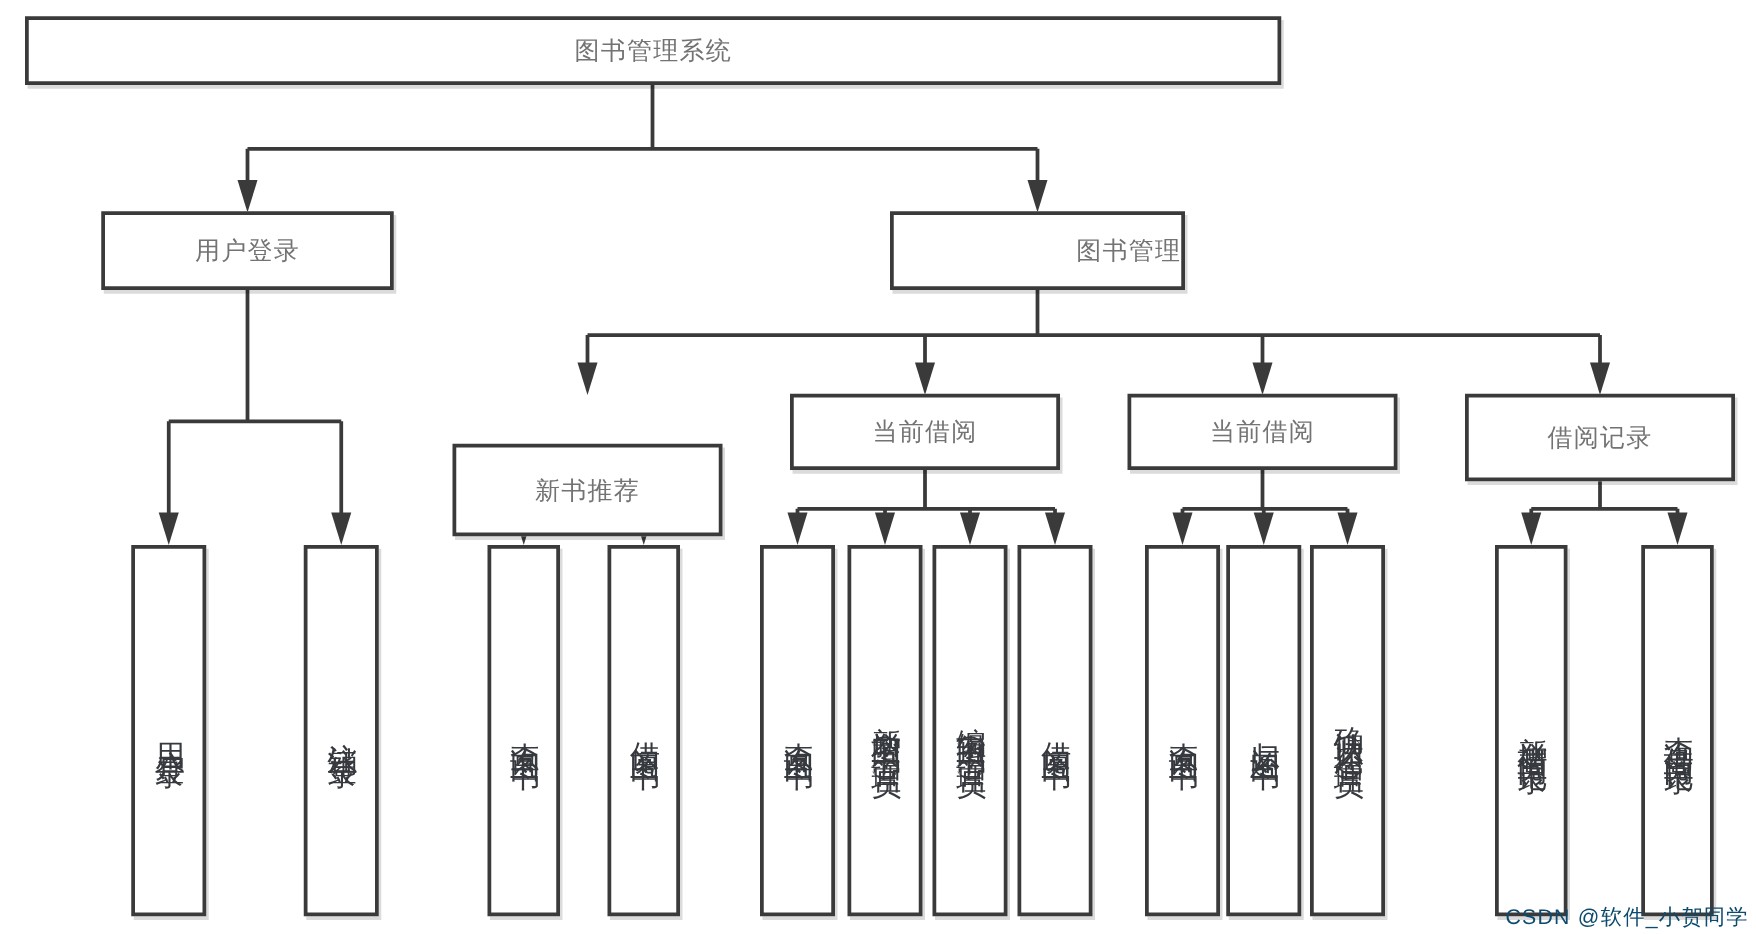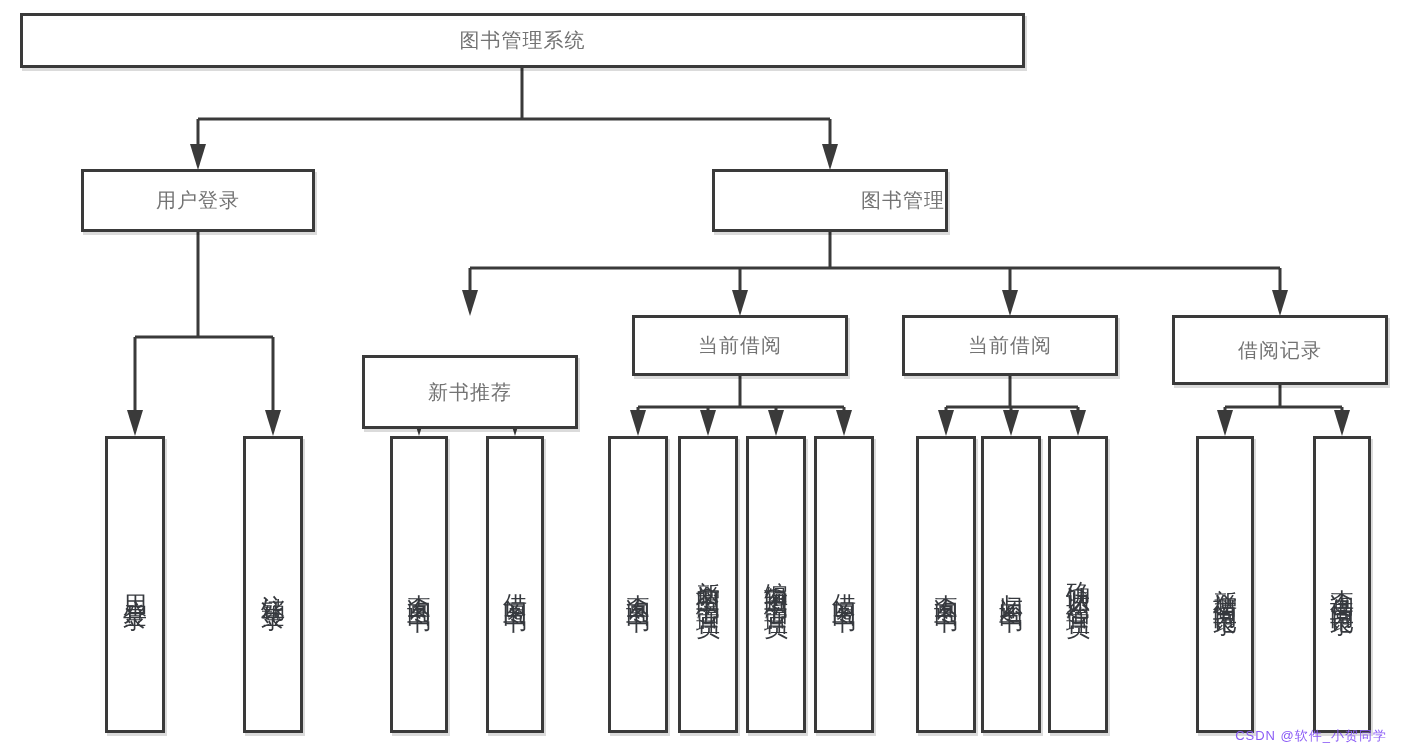--- a/index.html
+++ b/index.html
@@ -64,24 +64,24 @@
   #b-bbAdd      { left: 678px;  width: 60px; }
   #b-bbEdit     { left: 746px;  width: 60px; }
   #b-bbBorrow   { left: 814px;  width: 60px; }
   #b-cbQuery    { left: 916px;  width: 60px; }
   #b-cbReturn   { left: 981px;  width: 60px; }
   #b-cbConfirm  { left: 1048px; width: 60px; }
   #b-brAdd      { left: 1196px; width: 58px; }
   #b-brQuery    { left: 1313px; width: 58px; }
   .watermark {
     position: absolute;
-    right: 18px;
+    right: 6px;
     bottom: 2px;
-    font-size: 13px;
-    color: #8b5cf6;
+    font-size: 17px;
+    color: #0c4a6e;
     letter-spacing: 1px;
     white-space: nowrap;
   }
 </style>
 </head>
 <body>
 
 <div class="stage">
 
   <svg class="connectors" width="1405" height="747" viewBox="0 0 1405 747" xmlns="http://www.w3.org/2000/svg">

